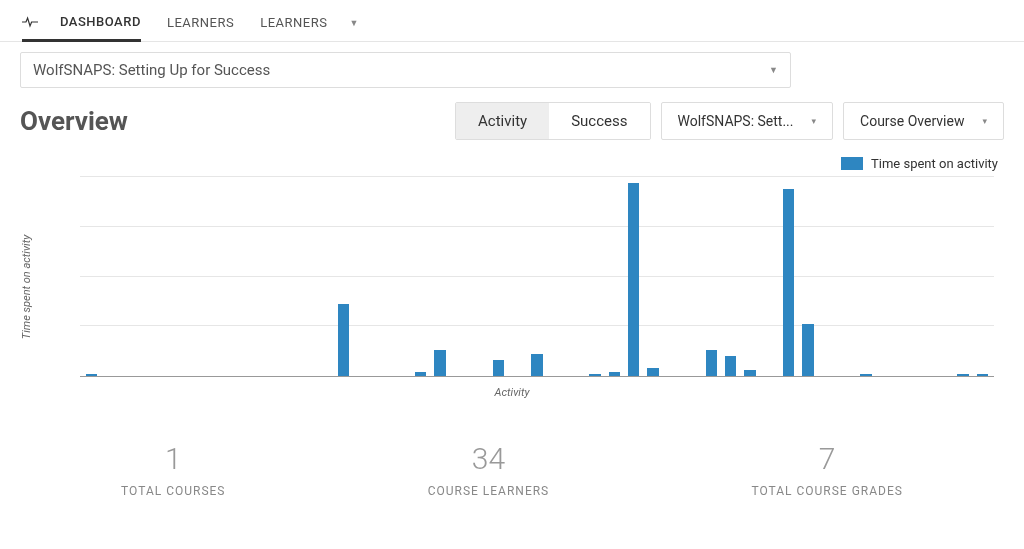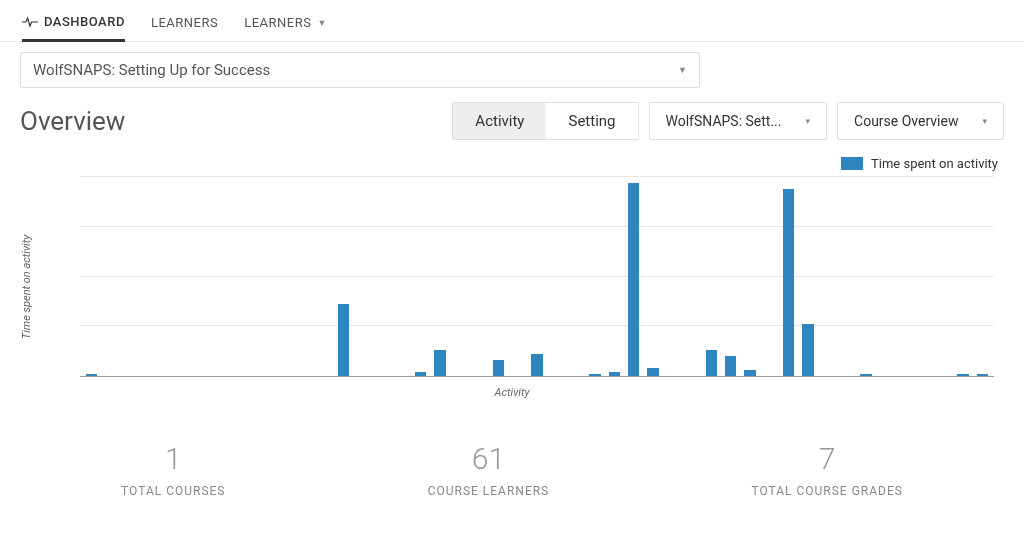--- a/index.html
+++ b/index.html
@@ -1,30 +1,30 @@
 <!DOCTYPE html>
 <html><head>
   <meta charset="utf-8">
   <style>
     * { box-sizing: border-box; margin: 0; padding: 0; }
     body { font-family: -apple-system, "Segoe UI", Roboto, Arial, sans-serif; background: #fff; color: #333; width: 1024px; }
     .topnav { display: flex; gap: 26px; padding: 8px 22px 0 22px; border-bottom: 1px solid #e5e5e5; }
-    .topnav-item { display: flex; align-items: center; gap: 6px; padding: 6px 0 10px 0; font-size: 13px; letter-spacing: 0.5px; color: #555; cursor: pointer; }
+    .topnav-item { display: flex; align-items: center; gap: 22px; padding: 6px 0 10px 0; font-size: 13px; letter-spacing: 0.5px; color: #555; cursor: pointer; }
     .topnav-item.active { border-bottom: 3px solid #333; margin-bottom: -1px; font-weight: 500; color: #333; }
     .pulse-icon { width: 16px; height: 12px; }
     .caret { font-size: 9px; color: #888; }
     .content { padding: 10px 20px 20px 20px; }
-    .course-select { width: 680px; border: 1px solid #ddd; border-radius: 2px; padding: 8px 12px; color: #555; display: flex; align-items: center; justify-content: space-between; cursor: pointer; font-size: 15px; }
+    .course-select { width: 771px; border: 1px solid #ddd; border-radius: 2px; padding: 8px 12px; color: #555; display: flex; align-items: center; justify-content: space-between; cursor: pointer; font-size: 15px; }
     .row2 { display: flex; align-items: center; justify-content: space-between; margin-top: 14px; }
-    .page-title { font-size: 26px; color: #555; font-weight: 400; }
+    .page-title { font-size: 26px; color: #555; font-weight: 700; }
     .controls { display: flex; gap: 10px; }
     .tabgroup { display: flex; border: 1px solid #ddd; border-radius: 2px; overflow: hidden; }
     .tab { padding: 9px 22px; font-size: 15px; color: #333; cursor: pointer; background: #fff; }
     .tab.active { background: #eee; }
-    .dropdown-btn { border: 1px solid #ddd; border-radius: 2px; padding: 9px 16px; font-size: 14px; color: #333; display: flex; align-items: center; gap: 24px; cursor: pointer; text-align: right; }
+    .dropdown-btn { border: 1px solid #ddd; border-radius: 2px; padding: 9px 16px; font-size: 14px; color: #333; display: flex; align-items: center; gap: 18px; cursor: pointer; text-align: right; }
     .chart-wrap { margin-top: 16px; }
     .legend { display: flex; justify-content: flex-end; align-items: center; gap: 8px; font-size: 13px; color: #333; padding-right: 6px; }
     .legend-swatch { width: 22px; height: 13px; background: #2E86C1; }
     .chart { position: relative; height: 220px; margin-top: 6px; }
     .ylabel { position: absolute; left: 6px; top: 50%; transform: translate(-50%, -50%) rotate(-90deg); transform-origin: center; font-size: 11px; font-style: italic; color: #666; white-space: nowrap; }
     .plot { position: absolute; left: 60px; right: 10px; top: 0; bottom: 20px; border-bottom: 1px solid #999; }
     .grid { position: absolute; left: 0; right: 0; border-top: 1px solid #e6e6e6; }
     .bars { position: absolute; inset: 0; display: flex; align-items: flex-end; justify-content: space-between; padding: 0 2px; }
     .bar { flex: 1; max-width: 14px; background: #2E86C1; margin: 0 4px; }
     .xlabel { position: absolute; left: 0; right: 0; bottom: -2px; text-align: center; font-size: 11px; font-style: italic; color: #666; }
@@ -57,21 +57,21 @@
   <div class="course-select">
     <span>WolfSNAPS: Setting Up for Success</span>
     <span class="caret">▼</span>
   </div>
 
   <div class="row2">
     <div class="page-title">Overview</div>
     <div class="controls">
       <div class="tabgroup">
         <div class="tab active">Activity</div>
-        <div class="tab">Setting</div>
+        <div class="tab">Success</div>
       </div>
       <div class="dropdown-btn">
         <span>WolfSNAPS: Sett...</span>
         <span class="caret">▾</span>
       </div>
       <div class="dropdown-btn">
         <span>Course Overview</span>
         <span class="caret">▾</span>
       </div>
     </div>
@@ -142,21 +142,21 @@
       <div class="xlabel">Activity</div>
     </div>
   </div>
 
   <div class="stats">
     <div class="stat">
       <div class="stat-num">1</div>
       <div class="stat-lbl">TOTAL COURSES</div>
     </div>
     <div class="stat">
-      <div class="stat-num">61</div>
+      <div class="stat-num">34</div>
       <div class="stat-lbl">COURSE LEARNERS</div>
     </div>
     <div class="stat">
       <div class="stat-num">7</div>
       <div class="stat-lbl">TOTAL COURSE GRADES</div>
     </div>
   </div>
 
 </div>
 

